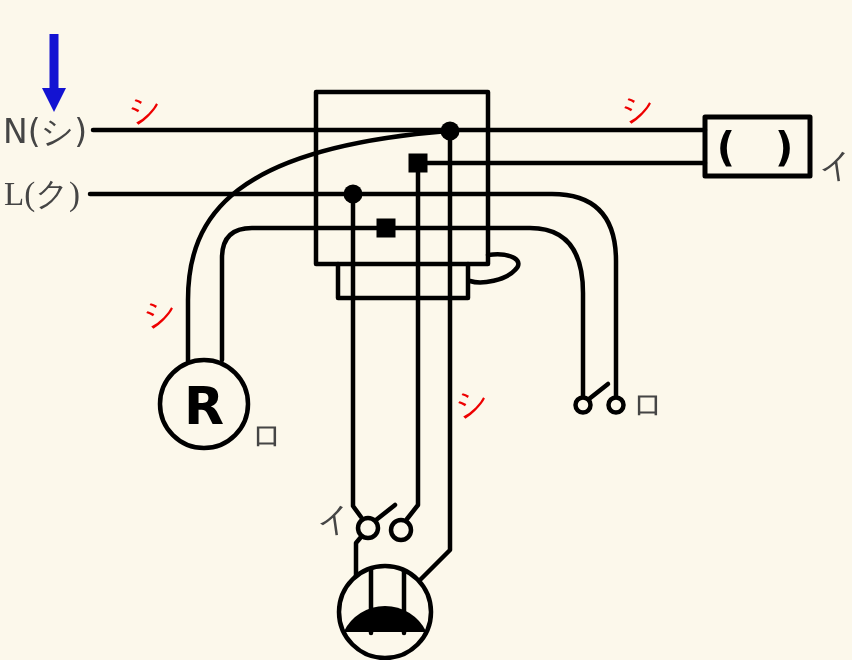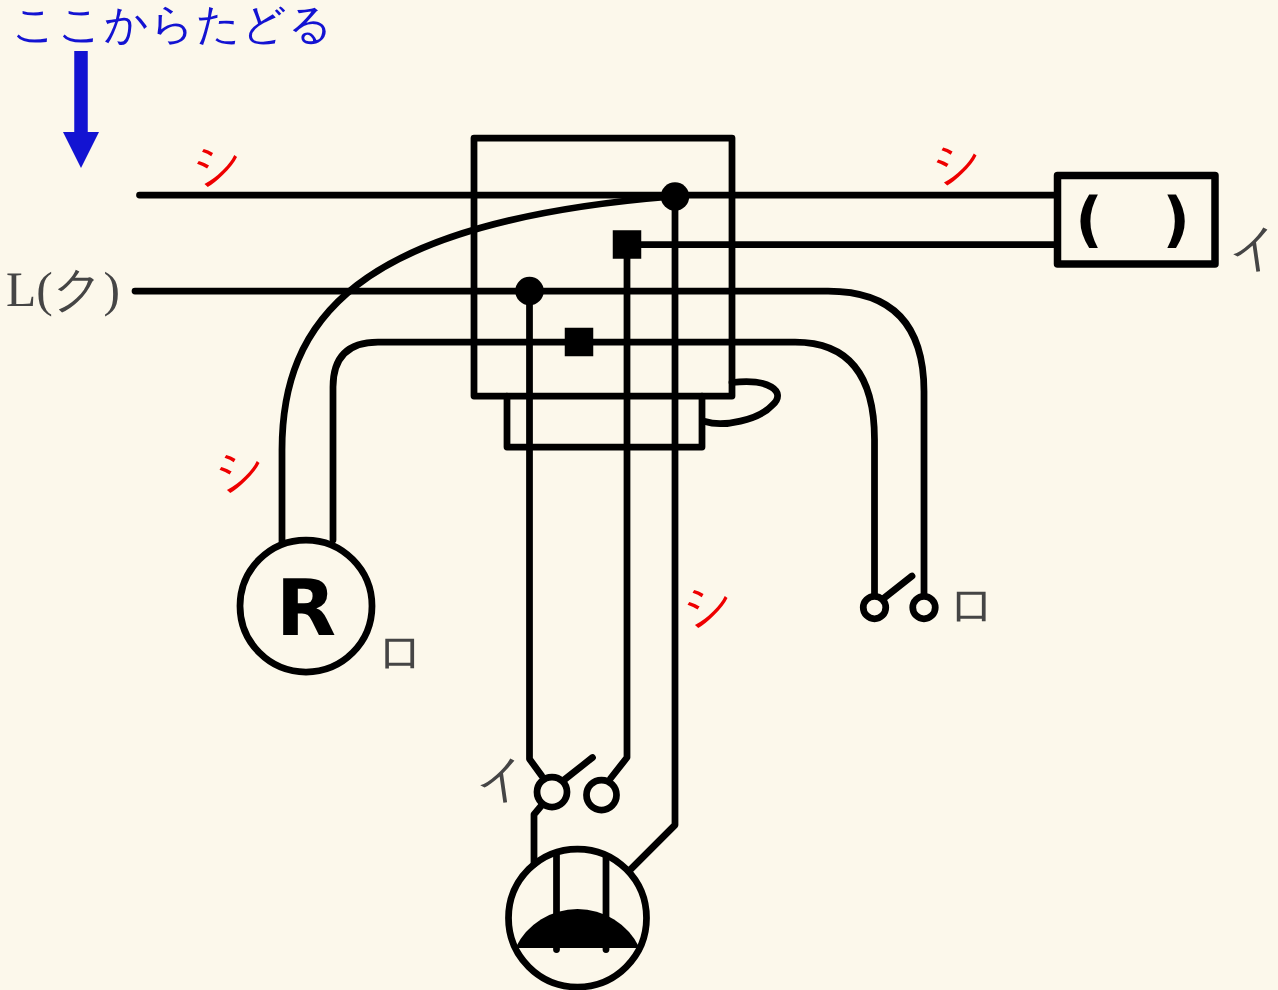--- a/index.html
+++ b/index.html
@@ -89,22 +89,22 @@
 
       <path d="M 343.6,632 A 46,46 0 0 1 426.4,632 Z"></path>
 
       <g fill="var(--blue)">
         <rect x="49.5" y="34" width="9" height="56"></rect>
         <polygon points="42,88 66,88 54,112"></polygon>
       </g>
     </g>
   </svg>
 
-  <div class="lbl blue-hint" style="left:8px; top:2px;">ここからたどる</div>
 
+  <div class="lbl" style="left:3px; top:115px;">N(シ)</div>
   <div class="lbl" style="left:4px; top:178px;font-family:Liberation Serif, serif;">L(ク)</div>
 
   <div class="lbl red-mark" style="left:128px; top:92px;">シ</div>
   <div class="lbl red-mark" style="left:621px; top:91px;">シ</div>
   <div class="lbl red-mark" style="left:143px; top:296px;">シ</div>
   <div class="lbl red-mark" style="left:455px; top:386px;">シ</div>
 
   <div class="sym-rosette">( )</div>
   <div class="lbl tilt" style="left:819px; top:149px;">イ</div>
 

